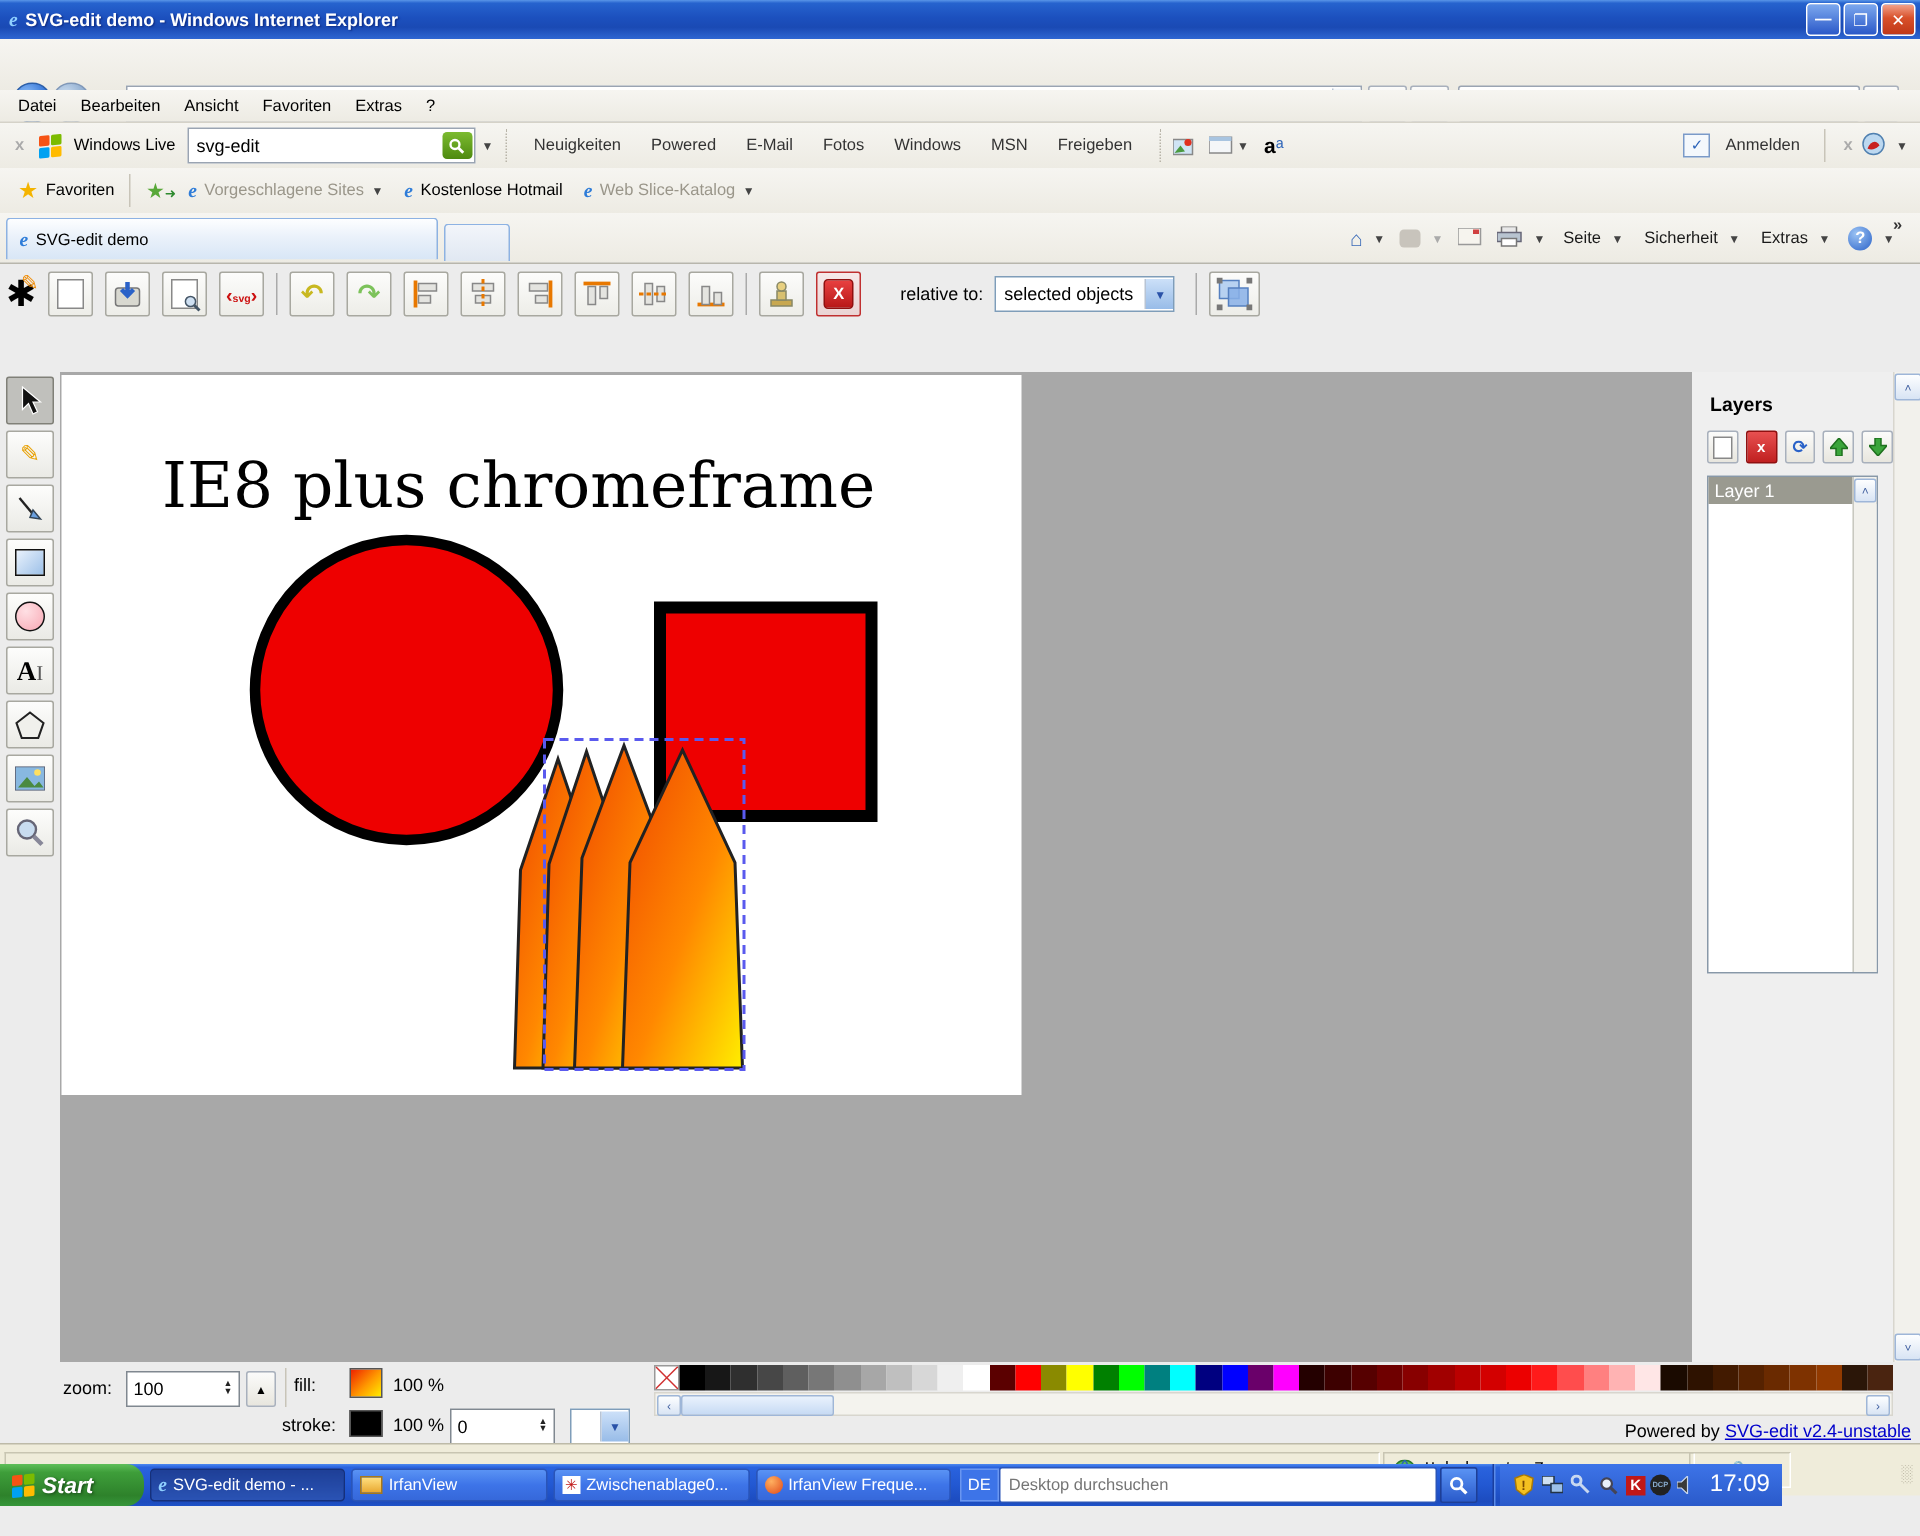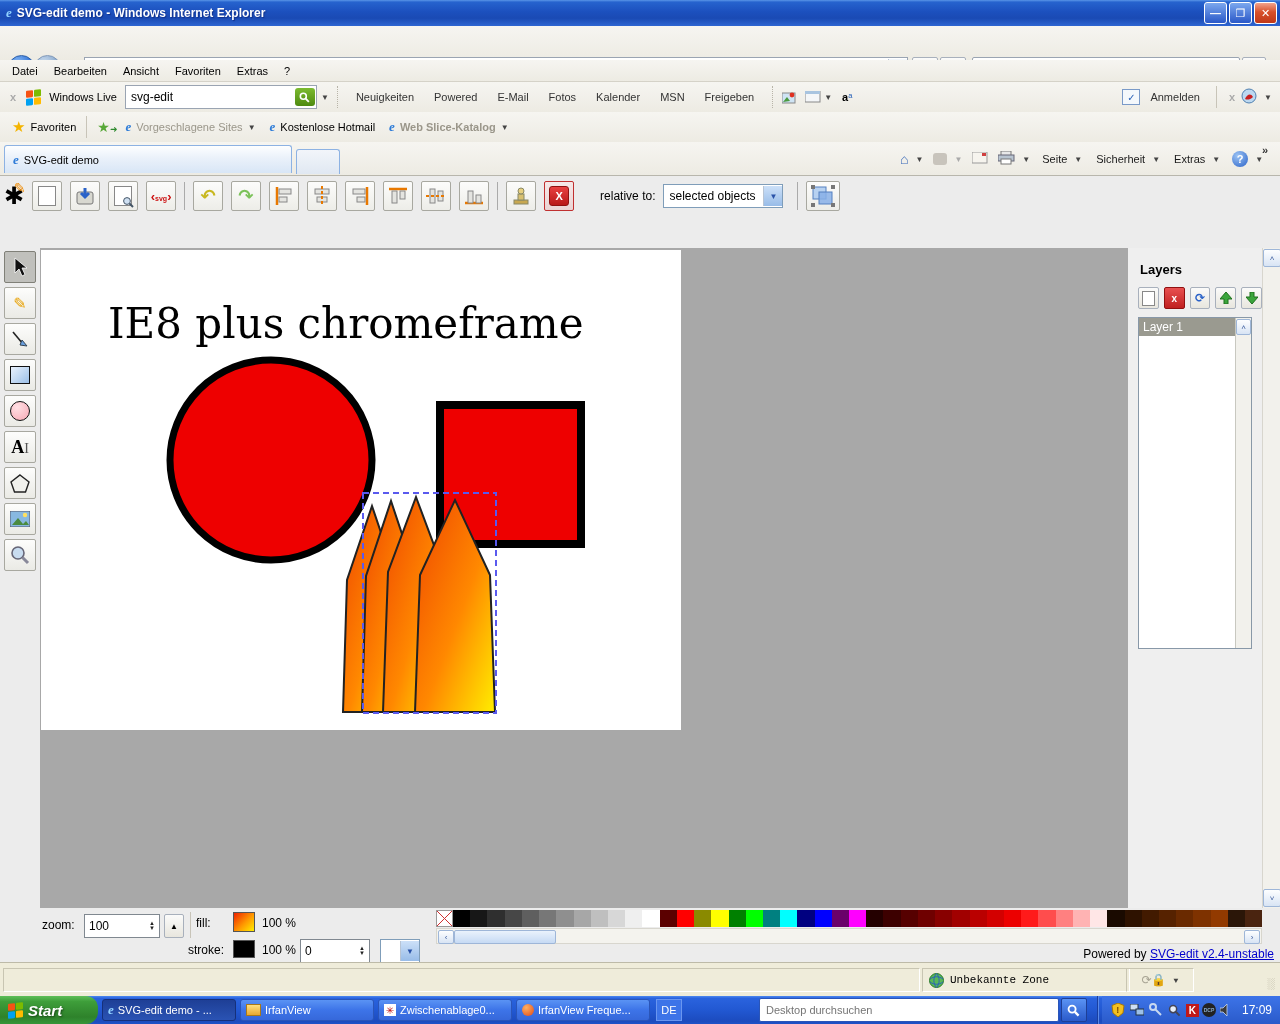--- a/index.html
+++ b/index.html
@@ -49,21 +49,21 @@
   .sw{flex:1;height:17px;}
   .pagegrad{width:16px;height:18px;background:#fff;border:1px solid #888;position:relative;}
   .lnk{color:#0000CC;text-decoration:underline;}
   
   .sbtn{background:linear-gradient(180deg,#FDFEFF,#D8E4F4);border:1px solid #9EB6D8;border-radius:2px;
     color:#4060A0;display:flex;align-items:center;justify-content:center;font-size:8px;}
   .thumb{background:linear-gradient(180deg,#EAF2FC,#C6DAF4);border:1px solid #9EB6D8;border-radius:2px;}
   
   .statusbar{left:0;top:962px;width:1280px;height:34px;background:#EFECDA;border-top:1px solid #BDBAA8;}
   .spanel{border:1px solid #C8C5B2;border-right-color:#fff;border-bottom-color:#fff;height:22px;display:flex;align-items:center;font-family:Liberation Mono, monospace;}
-  .taskbar{left:0;top:996px;width:1280px;height:28px;
+  .taskbar{left:0;top:976px;width:1188px;height:28px;
     background:linear-gradient(180deg,#4D89F0 0%,#2A63DE 8%,#2258D2 50%,#1C4BBE 90%,#1E52C8 100%);display:flex;align-items:center;}
   .startbtn{height:28px;width:98px;border-radius:0 12px 12px 0;display:flex;align-items:center;gap:5px;padding-left:8px;box-sizing:border-box;
     background:linear-gradient(180deg,#5FBF5A 0%,#3E9E3A 20%,#2E822B 75%,#36963A 100%);
     color:#fff;font-weight:bold;font-style:italic;font-size:15px;text-shadow:1px 1px 2px #1A4A18;}
   .taskbtn{height:22px;width:134px;margin-left:4px;border-radius:3px;display:flex;align-items:center;gap:4px;padding:0 5px;box-sizing:border-box;
     background:linear-gradient(180deg,#5A93F4,#3D74E8 50%,#3668DA);border:1px solid #2A55B8;color:#fff;font-size:11px;
     overflow:hidden;white-space:nowrap;}
   .taskbtn.pressed{background:linear-gradient(180deg,#1E3F96,#2A53B4);border-color:#16307A;}
   .trayicon{width:16px;height:16px;display:flex;align-items:center;justify-content:center;font-size:10px;}
   .flag{display:grid;grid-template-columns:7px 7px;grid-template-rows:7px 7px;gap:1px;transform:skewY(-6deg);}
@@ -134,39 +134,39 @@
           <line x1="8.5" y1="8.5" x2="12.5" y2="12.5" stroke="#fff" stroke-width="2.4"></line>
         </svg>
     </span>
   </div>
   <span class="dd" style="margin:0 8px 0 4px;">▼</span>
   <span style="height:22px;border-left:1px dotted #B8B4A8;margin-right:8px;"></span>
   <span class="livelink">Neuigkeiten</span>
   <span class="livelink">Powered</span>
   <span class="livelink">E-Mail</span>
   <span class="livelink">Fotos</span>
-  <span class="livelink">Kalender</span>
+  <span class="livelink">Windows</span>
   <span class="livelink">MSN</span>
   <span class="livelink">Freigeben</span>
   <span style="height:22px;border-left:1px dotted #B8B4A8;margin:0 8px;"></span>
   <span class="trayicon">
       <svg width="15" height="13">
         <rect x="0" y="2" width="13" height="10" fill="#CFE4F4" stroke="#888"></rect>
         <circle cx="10" cy="4" r="2.4" fill="#E03020"></circle>
         <path d="M1 11 L5 6 L8 10 Z" fill="#4A9A40"></path>
       </svg>
     </span>
   <span class="trayicon" style="margin-left:8px;">
       <svg width="16" height="12">
         <rect x="0" y="0" width="15" height="11" fill="#F4F6F8" stroke="#888"></rect>
         <rect x="0" y="0" width="15" height="3" fill="#A8C4E0"></rect>
       </svg>
     </span>
   <span class="dd">▼</span>
-  <span style="margin-left:10px;font-size:11px;"><b>a</b><span style="color:#2A62B8;">ᵃ</span></span>
+  <span style="margin-left:10px;font-size:14px;"><b>a</b><span style="color:#2A62B8;">ᵃ</span></span>
   <span style="flex:1"></span>
   <span style="width:16px;height:14px;border:1px solid #7A9AC8;background:#F4F8FC;color:#2A62B8;font-size:10px;display:flex;align-items:center;justify-content:center;">✓</span>
   <span class="livelink">Anmelden</span>
   <span style="height:22px;border-left:1px solid #C8C4B8;margin:0 6px;"></span>
   <span style="color:#AAA;font-weight:bold;margin:0 6px;">x</span>
   <span style="margin-right:4px;"><svg width="16" height="16">
         <circle cx="8" cy="8" r="7" fill="#BCD8F0" stroke="#5080B0"></circle>
         <path d="M4 11 C6 6 10 5 12 9 C9 12 6 12 4 11 Z" fill="#C82020"></path>
       </svg></span>
   <span class="dd" style="margin-right:8px;">▼</span>
@@ -176,21 +176,21 @@
   <span style="color:#F4B400;font-size:15px;margin:0 5px 0 12px;">★</span>
   <span>Favoriten</span>
   <span style="height:22px;border-left:1px solid #C8C4B8;margin:0 10px;"></span>
   <span style="color:#58A838;font-size:14px;margin-right:8px;">★<span style="font-size:9px;color:#2E8A2E;">➜</span></span>
   <span class="eicon">e</span>
   <span class="graytxt" style="margin:0 2px 0 5px;">Vorgeschlagene Sites</span>
   <span class="dd">▼</span>
   <span class="eicon" style="margin-left:14px;">e</span>
   <span style="margin-left:5px;">Kostenlose Hotmail</span>
   <span class="eicon" style="margin-left:14px;">e</span>
-  <span class="graytxt" style="margin:0 2px 0 5px;font-weight:bold;">Web Slice-Katalog</span>
+  <span class="graytxt" style="margin:0 2px 0 5px;">Web Slice-Katalog</span>
   <span class="dd">▼</span>
 </div>
 
 <div class="abs row" style="top:142px;height:33px;border-bottom:1px solid #B8B6AC;">
   <div class="abs tab" style="left:4px;top:3px;width:288px;height:28px;box-sizing:border-box;">
     <span class="eicon" style="margin-right:5px;">e</span>
     <span>SVG-edit demo</span>
   </div>
   <div class="abs tab" style="left:296px;top:7px;width:26px;height:24px;background:linear-gradient(180deg,#F2F5FA,#E0E8F2);"></div>
   <div class="abs cmdlbl" style="left:900px;top:5px;height:24px;gap:4px;">
@@ -588,15 +588,15 @@
           <line x1="8.5" y1="8.5" x2="12.5" y2="12.5" stroke="#445" stroke-width="2.2"></line>
         </svg>
       </span>
     <span class="trayicon" style="color:#fff;background:#C01818;width:13px;height:13px;font-weight:bold;font-size:10px;">K</span>
     <span class="trayicon" style="background:#222;border-radius:50%;width:14px;height:14px;color:#8AC;font-size:5px;font-weight:bold;">DCP</span>
     <span class="trayicon">
         <svg width="13" height="12">
           <path d="M0 4 L3 4 L7 0 L7 12 L3 8 L0 8 Z" fill="#3A3A3A" stroke="#C8D8F0" stroke-width="0.8"></path>
         </svg>
       </span>
-    <span style="color:#fff;font-size:12px;margin-left:4px;">17:09</span>
+    <span style="color:#fff;font-size:16px;margin-left:4px;">17:09</span>
   </div>
 </div>
 
 </body></html>

